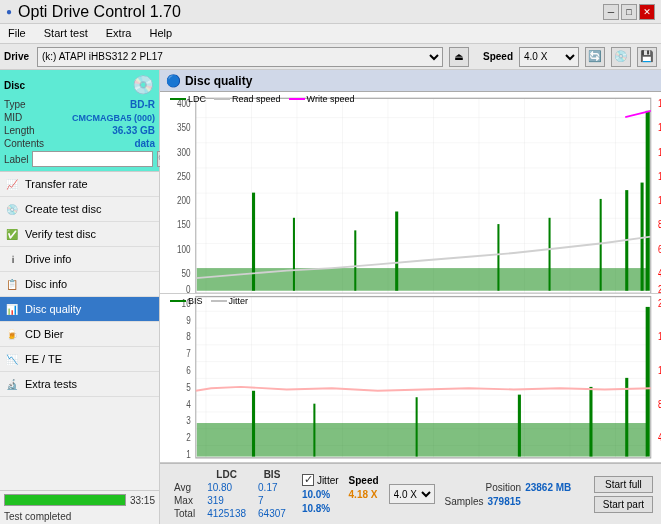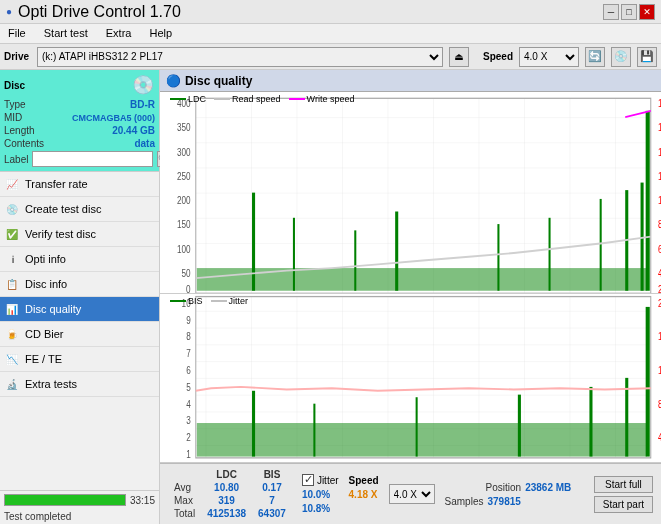--- a/index.html
+++ b/index.html
@@ -65,21 +65,21 @@
     .chart-wrapper { flex: 1; position: relative; background: white; border-bottom: 1px solid #ccc; }
     svg.chart-svg { width: 100%; height: 100%; }
     
     
     .chart-legend { position: absolute; top: 2px; left: 10px; display: flex; gap: 8px; font-size: 9px; z-index: 10; }
     .legend-item { display: flex; align-items: center; gap: 2px; }
     .legend-color { width: 16px; height: 2px; }
     
     .stats-table { font-size: 10px; border-collapse: collapse; }
     .stats-table th { text-align: center; padding: 1px 6px; color: #333; }
-    .stats-table td { text-align: center; padding: 1px 6px; color: #1060c0; font-weight: bold; }
+    .stats-table td { text-align: left; padding: 1px 6px; color: #1060c0; font-weight: normal; }
     .stats-table td.label { color: #333; font-weight: normal; text-align: left; }
     .action-btn { padding: 2px 8px; font-size: 10px; border: 1px solid #999; background: #e0e0e0; cursor: pointer; white-space: nowrap; }
     
     .speed-select { height: 18px; font-size: 10px; border: 1px solid #999; }
 
     
     .top-controls { display: flex; align-items: center; padding: 3px 4px; background: #e8e8e8; border-bottom: 1px solid #ccc; gap: 6px; height: 26px; }
     .speed-select-top { height: 20px; font-size: 10px; border: 1px solid #999; width: 60px; }
     .top-icon-btn { width: 20px; height: 20px; border: 1px solid #999; background: #e0e0e0; cursor: pointer; display: flex; align-items: center; justify-content: center; font-size: 11px; }
 
@@ -142,21 +142,21 @@
         <div class="disc-row">
           <span class="disc-row-label">Type</span>
           <span class="disc-row-value">BD-R</span>
         </div>
         <div class="disc-row">
           <span class="disc-row-label">MID</span>
           <span class="disc-row-value" style="font-size:9px;">CMCMAGBA5 (000)</span>
         </div>
         <div class="disc-row">
           <span class="disc-row-label">Length</span>
-          <span class="disc-row-value">20.44 GB</span>
+          <span class="disc-row-value">36.33 GB</span>
         </div>
         <div class="disc-row">
           <span class="disc-row-label">Contents</span>
           <span class="disc-row-value">data</span>
         </div>
         <div class="disc-label-row">
           <span class="disc-row-label">Label</span>
           <input type="text" class="disc-label-input" style="">
           <button class="disc-label-btn">🔍</button>
         </div>
@@ -170,21 +170,21 @@
         <div class="nav-item">
           <span class="nav-item-icon">💿</span>
           <span>Create test disc</span>
         </div>
         <div class="nav-item">
           <span class="nav-item-icon">✅</span>
           <span>Verify test disc</span>
         </div>
         <div class="nav-item">
           <span class="nav-item-icon">ℹ</span>
-          <span>Opti info</span>
+          <span>Drive info</span>
         </div>
         <div class="nav-item">
           <span class="nav-item-icon">📋</span>
           <span>Disc info</span>
         </div>
         <div class="nav-item active">
           <span class="nav-item-icon">📊</span>
           <span>Disc quality</span>
         </div>
         <div class="nav-item">

